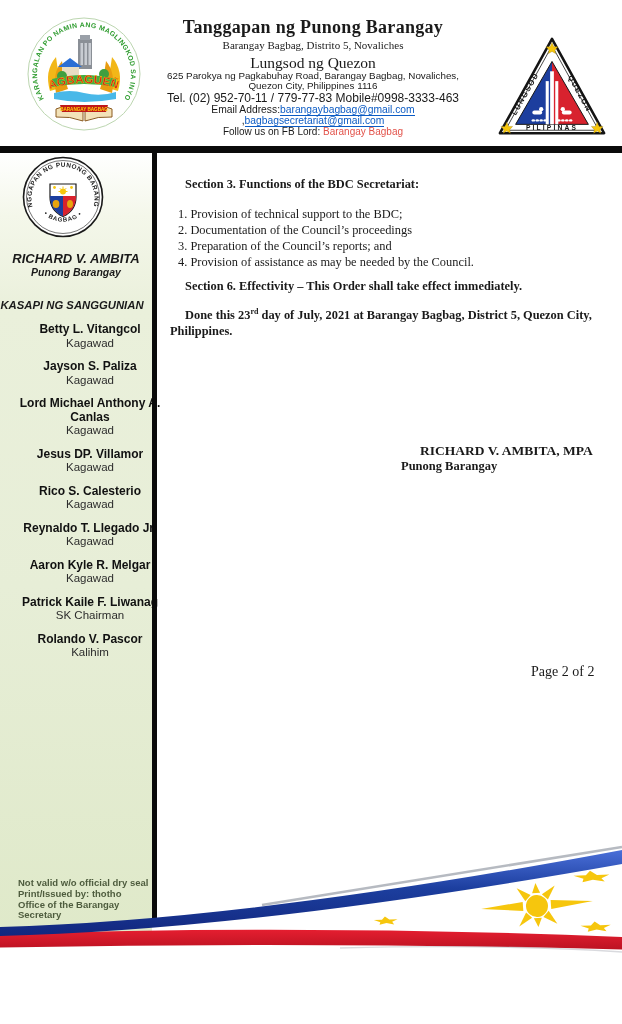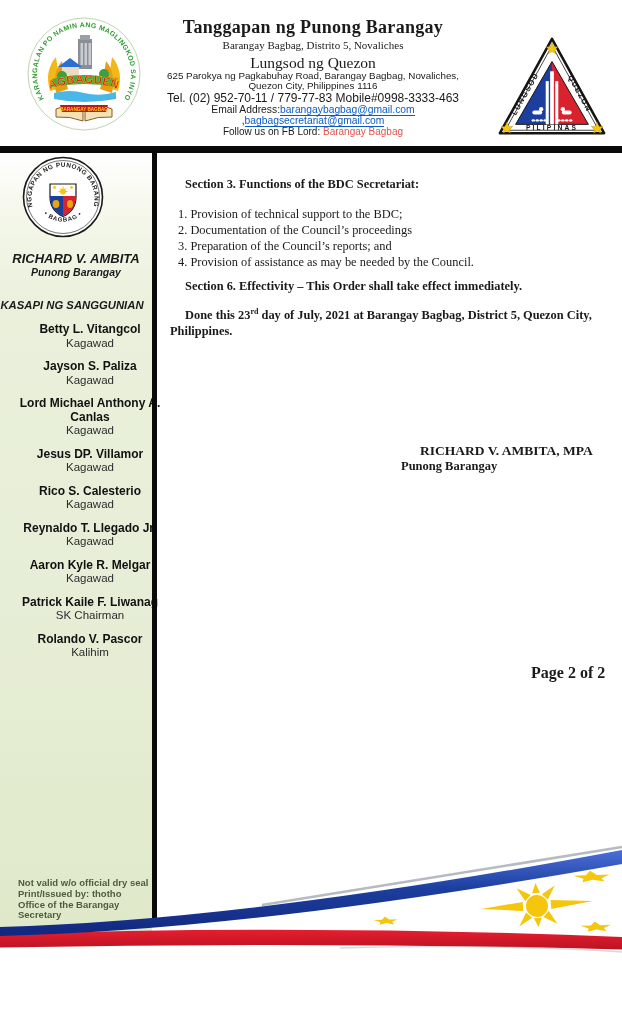--- a/index.html
+++ b/index.html
@@ -45,21 +45,21 @@
   .doc-body{position:absolute;left:170px;top:170px;width:440px;font-size:12.4px;line-height:16px;z-index:1;}
   .sec-head{font-weight:bold;padding-left:15px;margin:6px 0 14px 0;}
   .list-row{padding-left:8px;}
   .sec4{font-weight:bold;padding-left:15px;margin-top:8px;}
   .done{font-weight:bold;margin-top:13px;}
   .done .l1{padding-left:15px;display:block;}
   .sup{vertical-align:super;font-size:8px;line-height:0;}
   .signature{position:absolute;left:420px;top:443px;width:175px;z-index:1;}
   .sig-name{font-weight:bold;font-size:13.5px;line-height:16px;white-space:nowrap;}
   .sig-title{font-weight:bold;font-size:12.5px;line-height:15px;transform:translateX(-19px);}
-  .page-num{position:absolute;left:531px;top:664px;font-size:16px;z-index:1;font-weight:bold;}
+  .page-num{position:absolute;left:531px;top:664px;font-size:14px;z-index:1;}
 
   
   .wave{position:absolute;left:0;top:824px;width:622px;height:200px;z-index:6;}
 </style>
 </head>
 <body>
 
 <div class="page">
 
   <header>

